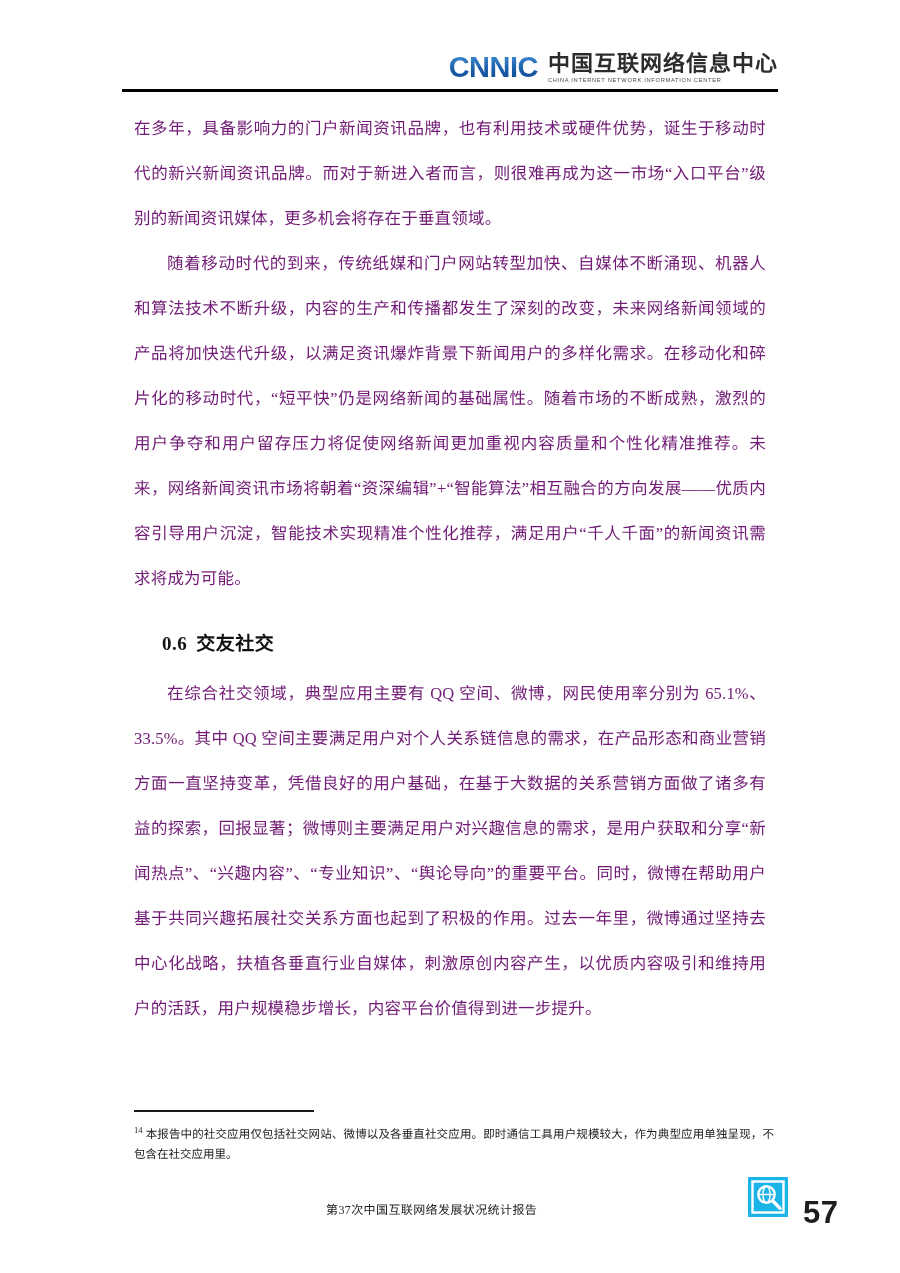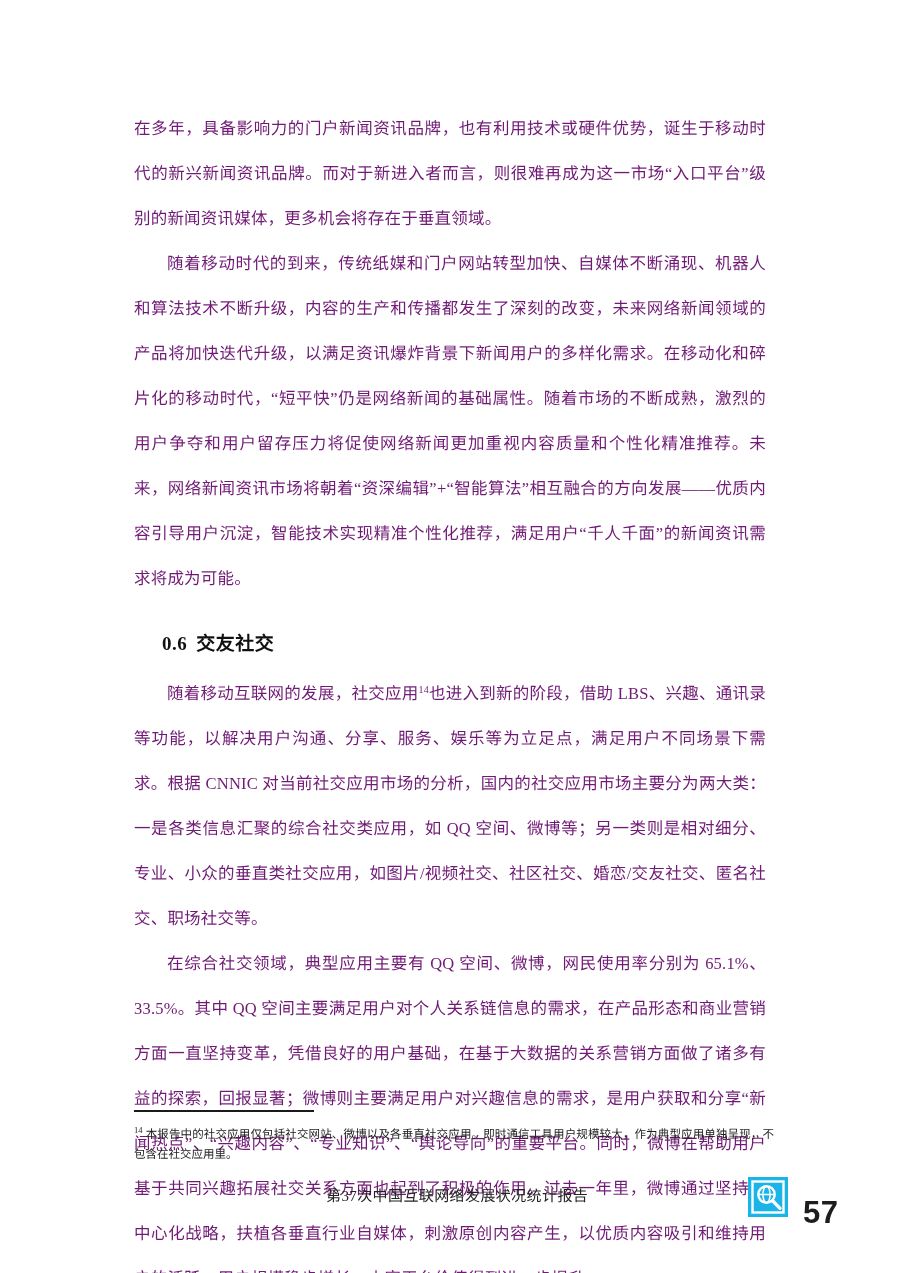--- a/index.html
+++ b/index.html
@@ -154,22 +154,22 @@
   .page-footer {
     position: absolute;
     left: 0;
     top: 1176px;
     width: 900px;
     height: 60px;
   }
   .footer-title {
     position: absolute;
     left: 326px;
-    top: 8px;
-    font-size: 15px;
+    top: 24px;
+    font-size: 12px;
     letter-spacing: 0.4px;
     color: #232323;
   }
   .footer-logo {
     position: absolute;
     left: 747px;
     top: 0px;
     width: 42px;
     height: 42px;
   }
@@ -185,32 +185,41 @@
     line-height: 42px;
     letter-spacing: 0.5px;
     color: #1d1d1d;
   }
 </style>
 </head>
 <body>
 
 <div class="page">
 
+  <div class="page-header">
+    <div class="brand">
+      <span class="brand-mark">CNNIC</span>
+      <span class="brand-cn">
+        <span class="brand-cn-main">中国互联网络信息中心</span>
+        <span class="brand-cn-sub">CHINA INTERNET NETWORK INFORMATION CENTER</span>
+      </span>
+    </div>
+    <div class="header-rule"></div>
+  </div>
 
   <div class="content">
 
     <p class="body">在多年，具备影响力的门户新闻资讯品牌，也有利用技术或硬件优势，诞生于移动时代的新兴新闻资讯品牌。而对于新进入者而言，则很难再成为这一市场“入口平台”级别的新闻资讯媒体，更多机会将存在于垂直领域。</p>
 
     <p class="body indent">随着移动时代的到来，传统纸媒和门户网站转型加快、自媒体不断涌现、机器人和算法技术不断升级，内容的生产和传播都发生了深刻的改变，未来网络新闻领域的产品将加快迭代升级，以满足资讯爆炸背景下新闻用户的多样化需求。在移动化和碎片化的移动时代，“短平快”仍是网络新闻的基础属性。随着市场的不断成熟，激烈的用户争夺和用户留存压力将促使网络新闻更加重视内容质量和个性化精准推荐。未来，网络新闻资讯市场将朝着“资深编辑”+“智能算法”相互融合的方向发展——优质内容引导用户沉淀，智能技术实现精准个性化推荐，满足用户“千人千面”的新闻资讯需求将成为可能。</p>
 
     <h2 class="section-title">
       <span class="num">0.6</span><span>交友社交</span>
     </h2>
 
-    <p class="body indent"><span>随着移动互联网的发展，社交应用</span><span class="fn-ref">14</span><span>也进入到新的阶段，借助 LBS、兴趣、通讯录等功能，以解决用户沟通、分享、服务、娱乐等为立足点，满足用户不同场景下需求。根据 CNNIC 对当前社交应用市场的分析，国内的社交应用市场主要分为两大类：一是各类信息汇聚的综合社交类应用，如 QQ 空间、微博等；另一类则是相对细分、专业、小众的垂直类社交应用，如图片/视频社交、社区社交、婚恋/交友社交、匿名社交、职场社交等。</span></p>
 
     <p class="body indent">在综合社交领域，典型应用主要有 QQ 空间、微博，网民使用率分别为 65.1%、33.5%。其中 QQ 空间主要满足用户对个人关系链信息的需求，在产品形态和商业营销方面一直坚持变革，凭借良好的用户基础，在基于大数据的关系营销方面做了诸多有益的探索，回报显著；微博则主要满足用户对兴趣信息的需求，是用户获取和分享“新闻热点”、“兴趣内容”、“专业知识”、“舆论导向”的重要平台。同时，微博在帮助用户基于共同兴趣拓展社交关系方面也起到了积极的作用。过去一年里，微博通过坚持去中心化战略，扶植各垂直行业自媒体，刺激原创内容产生，以优质内容吸引和维持用户的活跃，用户规模稳步增长，内容平台价值得到进一步提升。</p>
 
   </div>
 
   <div class="footnote-area">
     <div class="footnote-rule"></div>
     <p class="footnote"><span class="fn-num">14</span><span>本报告中的社交应用仅包括社交网站、微博以及各垂直社交应用。即时通信工具用户规模较大，作为典型应用单独呈现，不包含在社交应用里。</span></p>
   </div>
 

